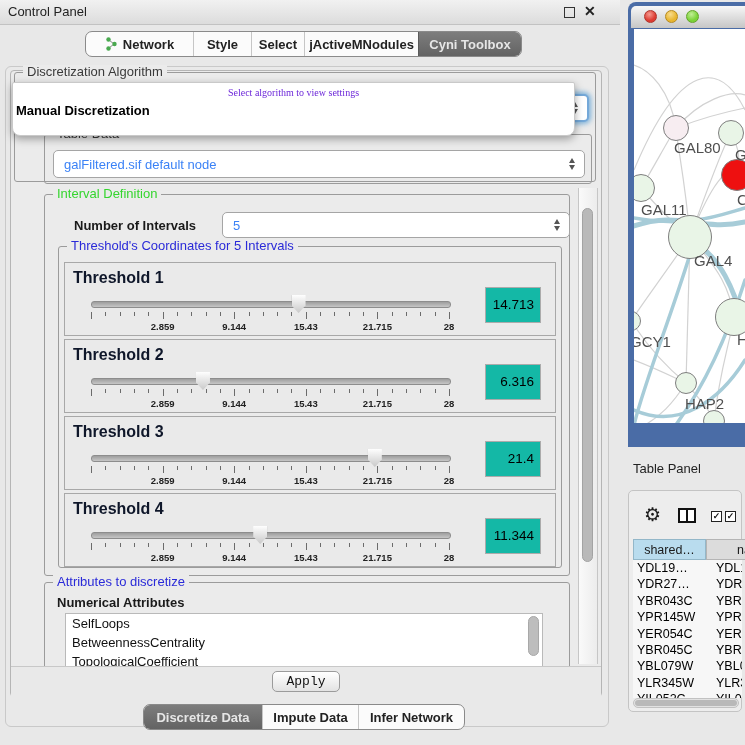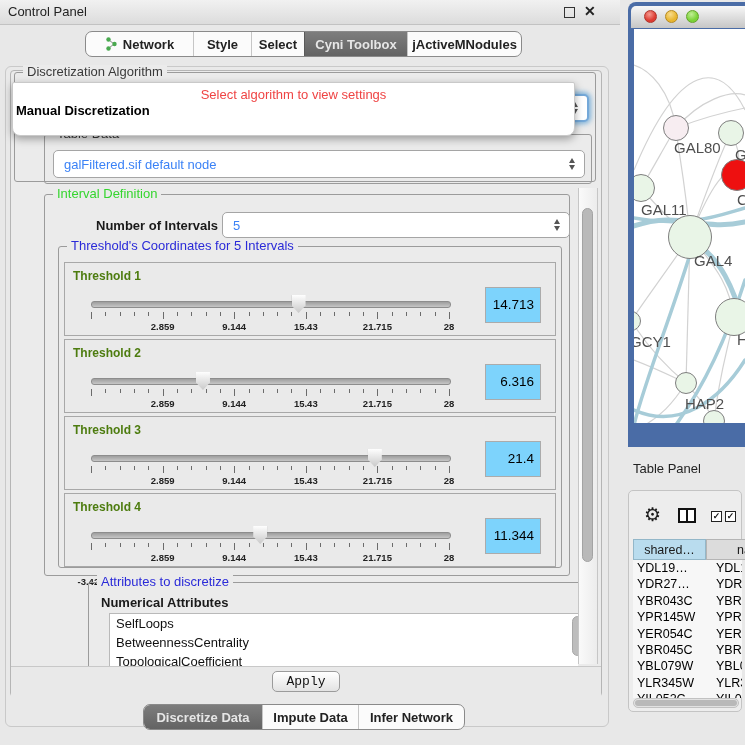--- a/index.html
+++ b/index.html
@@ -47,49 +47,49 @@
     border-bottom:5px solid #555;margin-bottom:2px;}
   .spin .dn{width:0;height:0;border-left:3.5px solid transparent;border-right:3.5px solid transparent;
     border-top:5px solid #555;}
   .combo.focused{border:2px solid #74a8d8;box-shadow:0 0 5px 2px rgba(90,159,212,.75);}
 
   
   .popup{left:12px;top:82px;width:561px;height:52px;background:#fff;
     border:1px solid #c9c9c9;border-radius:2px 2px 8px 8px;
     box-shadow:0 3px 8px rgba(0,0,0,.35);z-index:50;}
   .popup .hint{position:absolute;left:0;right:0;top:4px;text-align:center;
-    font-size:13px;color:#ef4444;}
+    font-size:10px;color:#6d28d9;font-family:Liberation Serif, serif;}
   .popup .item{position:absolute;left:3px;font-size:13px;color:#000;white-space:nowrap;}
   .popup .item.bold{font-weight:bold;}
 
   
   .scrollpanel{left:14px;top:186px;width:584px;height:480px;overflow:hidden;}
   .vscroll{left:578px;top:188px;width:18px;height:476px;background:linear-gradient(90deg,#fafafa,#ececec);
     border-left:1px solid #c6c6c6;border-right:1px solid #c6c6c6;}
   .vthumb{position:absolute;left:3px;width:11px;border-radius:6px;background:#b9b9b9;border:1px solid #a3a3a3;box-sizing:border-box;}
 
   
   .threshold-row{position:absolute;left:64px;width:492px;height:74px;background:#eaeaea;
     border:1px solid #a8a8a8;box-sizing:border-box;}
-  .t-label{position:absolute;left:8px;top:6px;font-size:12px;font-weight:bold;color:#4d7c0f;}
+  .t-label{position:absolute;left:8px;top:6px;font-size:16px;font-weight:bold;color:#0f172a;}
   .slider{position:absolute;left:26px;top:38px;width:358px;height:5px;border:1px solid #8d8d8d;
     border-radius:3px;background:linear-gradient(#9e9e9e,#c6c6c6);}
   .slider-thumb{position:absolute;top:-7px;width:14px;height:18px;
     background:linear-gradient(#fefefe,#c9c9c9);
     clip-path:polygon(0 0,100% 0,100% 58%,50% 100%,0 58%);
     filter:drop-shadow(0 0 1px #8a8a8a);}
   .slider-ticks{position:absolute;left:26px;top:49px;width:358px;height:8px;}
   .slider-ticks .tick{position:absolute;top:0;width:1px;height:4px;background:#6b6b6b;}
   .slider-ticks .tick.major{height:7px;}
   .tick-labels{position:absolute;left:26px;top:58px;width:358px;height:12px;}
   .tick-labels span{position:absolute;width:50px;text-align:center;font-size:9.5px;
     font-weight:bold;color:#222;}
   .tl0{left:calc(0% - 25px);margin-top:24px;} .tl1{left:calc(20% - 25px);} .tl2{left:calc(40% - 25px);}
   .tl3{left:calc(60% - 25px);} .tl4{left:calc(80% - 25px);} .tl5{left:calc(100% - 25px);}
-  .t-value{position:absolute;right:14px;top:24px;width:56px;height:36px;background:#7dd3fc;
+  .t-value{position:absolute;right:14px;top:24px;width:56px;height:36px;background:#14b8a6;
     border:1px solid #ababab;box-sizing:border-box;font-size:13.5px;text-align:right;
     line-height:34px;padding-right:6px;color:#000;}
 
   
   .attr-list{background:#fff;border:1px solid #b9b9b9;box-sizing:border-box;}
   .attr-item{font-size:13px;color:#111;padding:2px 0 2px 6px;line-height:15px;}
   .list-vscroll{position:absolute;right:3px;top:2px;width:11px;height:40px;border-radius:6px;
     background:#bdbdbd;border:1px solid #a8a8a8;box-sizing:border-box;}
 
   
@@ -154,25 +154,25 @@
       </svg>
     </span>
     <span>Network</span>
   </div>
   <div class="tab" style="width:58px">
     <span>Style</span>
   </div>
   <div class="tab" style="width:53px">
     <span>Select</span>
   </div>
+  <div class="tab" style="flex:1">
+    <span>jActiveMNodules</span>
+  </div>
   <div class="tab selected" style="width:103px">
     <span>Cyni Toolbox</span>
-  </div>
-  <div class="tab" style="flex:1">
-    <span>jActiveMNodules</span>
   </div>
 </div>
 
 <div class="abs outer-panel"></div>
 <div class="abs inner-panel"></div>
 
 <div class="abs group" style="left:14px;top:72px;width:582px;height:110px;">
   <span class="gtitle dark">Discretization Algorithm</span>
   <div class="combo focused abs" style="left:34px;top:21px;width:540px;height:28px;">
     <div class="spin">
@@ -196,21 +196,21 @@
 <div class="abs popup">
   <div class="hint">Select algorithm to view settings</div>
   <div class="item bold" style="top:20px;">Manual Discretization</div>
 </div>
 
 <div class="abs scrollpanel"></div>
 
 <div class="abs group" style="left:44px;top:194px;width:526px;height:382px;">
   <span class="gtitle green">Interval Definition</span>
 </div>
-<div class="abs" style="left:74px;top:218px;font-size:13px;font-weight:bold;margin-left:22px;">Number of Intervals</div>
+<div class="abs" style="left:74px;top:218px;font-size:13px;font-weight:bold;">Number of Intervals</div>
 <div class="combo abs" style="left:222px;top:212px;width:348px;height:26px;">
   <span class="ctext">5</span>
   <div class="spin">
       <div class="up"></div>
       <div class="dn"></div>
     </div>
 </div>
 
 <div class="abs group" style="left:58px;top:246px;width:504px;height:322px;">
   <span class="gtitle blue">Threshold's Coordinates for 5 Intervals</span>
@@ -386,21 +386,21 @@
     <span class="tl1">2.859</span>
     <span class="tl2">9.144</span>
     <span class="tl3">15.43</span>
     <span class="tl4">21.715</span>
     <span class="tl5">28</span>
   </div>
   <div class="t-value">11.344</div>
 </div>
 
 <div class="abs" style="left:14px;top:186px;width:564px;height:480px;overflow:hidden;pointer-events:none;">
-  <div class="group" style="position:absolute;left:30px;top:396px;width:526px;height:110px;pointer-events:auto;margin-left:44px;">
+  <div class="group" style="position:absolute;left:30px;top:396px;width:526px;height:110px;pointer-events:auto;">
     <span class="gtitle blue">Attributes to discretize</span>
     <div style="position:absolute;left:12px;top:12px;font-size:13px;font-weight:bold;">Numerical Attributes</div>
     <div class="attr-list" style="position:absolute;left:20px;top:30px;width:478px;height:78px;">
       <div class="attr-item">SelfLoops</div>
       <div class="attr-item">BetweennessCentrality</div>
       <div class="attr-item">TopologicalCoefficient</div>
       <div class="list-vscroll"></div>
     </div>
   </div>
 </div>

